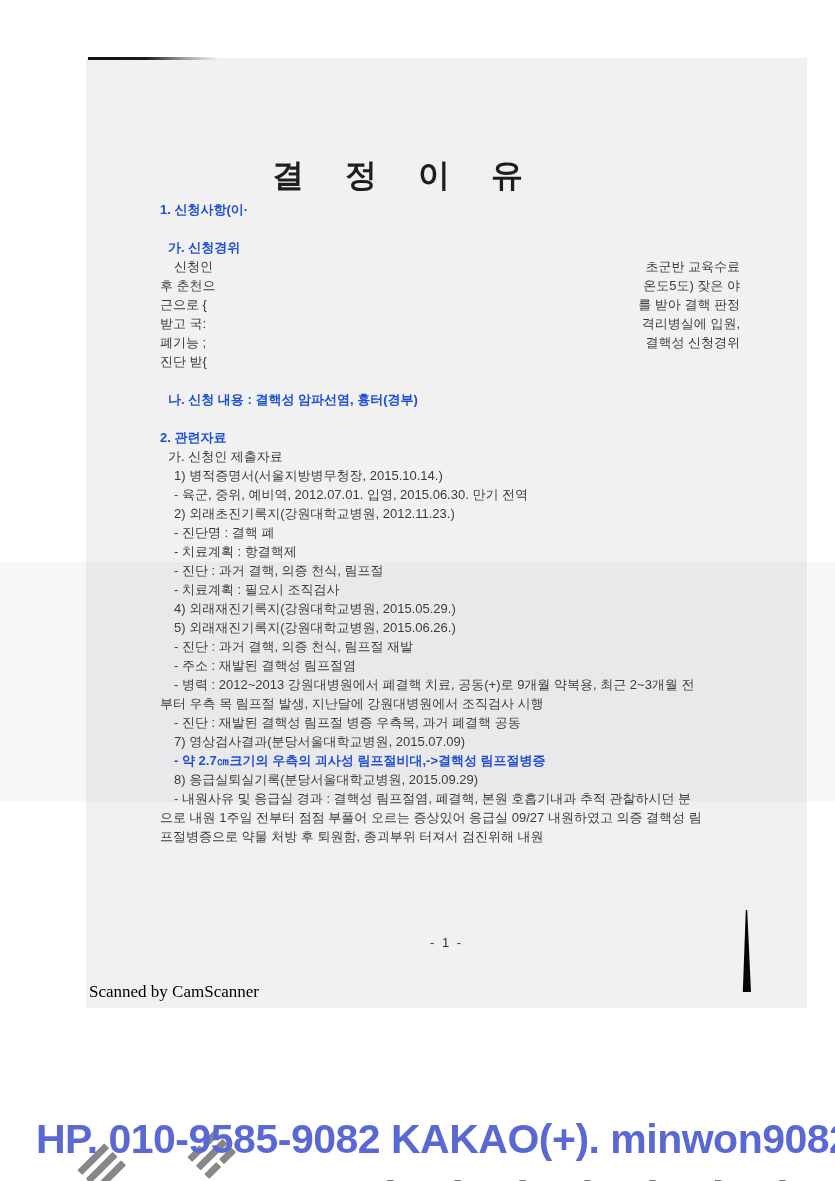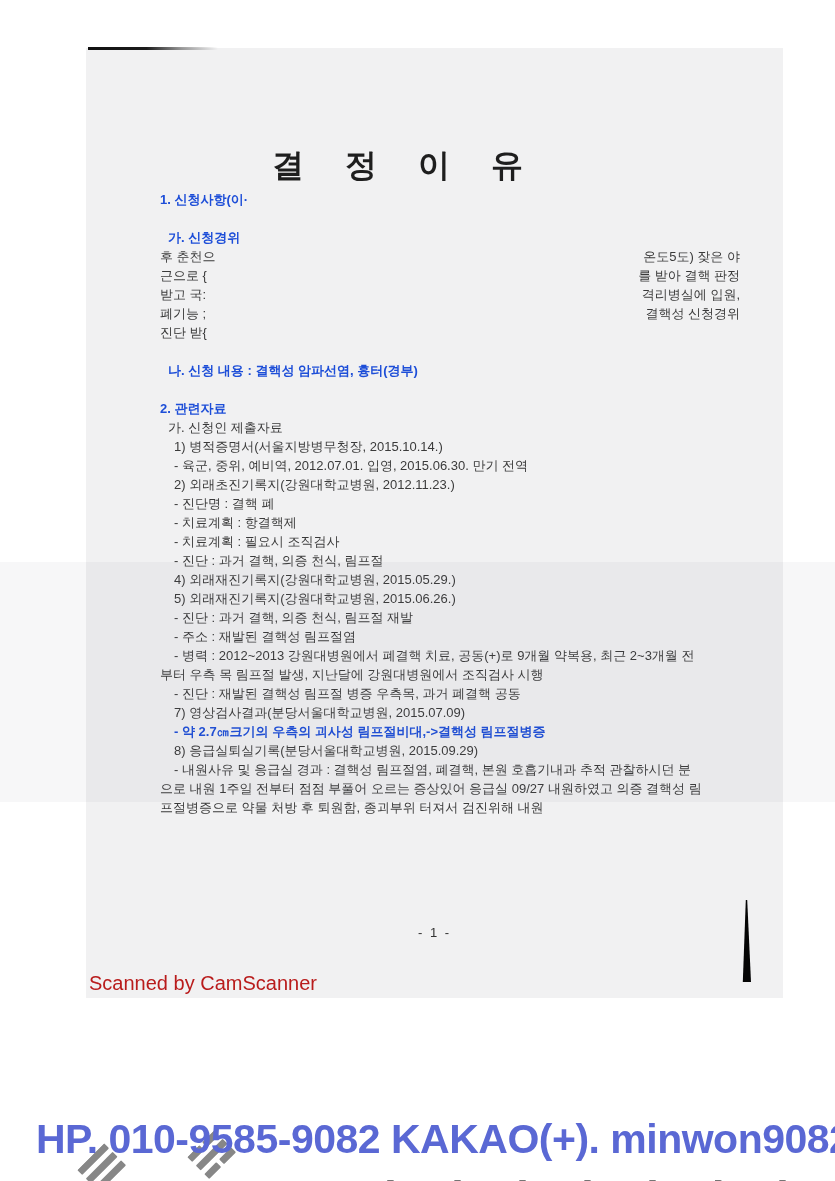--- a/index.html
+++ b/index.html
@@ -1,31 +1,31 @@
 <!DOCTYPE html>
 <html><head>
 <meta charset="utf-8">
 <style>
   html,body{margin:0;padding:0;}
   .canvas{position:relative;width:835px;height:1181px;background:#ffffff;overflow:hidden;
           font-family:"Liberation Sans",sans-serif;}
   
-  .page{position:absolute;left:86px;top:48px;width:697px;height:950px;background:#f1f1f2;}
+  .page{position:absolute;left:86px;top:58px;width:697px;height:950px;background:#f1f1f2;padding-left:24px;}
   .topline{position:absolute;left:2px;top:-1px;width:130px;height:3px;
            background:linear-gradient(to right,#101010 0%,#1c1c1c 45%,rgba(40,40,40,.45) 72%,rgba(80,80,80,0) 100%);}
   .doc-title{position:absolute;left:186px;top:96px;font-family:"Liberation Serif",serif;
              font-size:32px;font-weight:600;color:#1e1e1e;word-spacing:33px;white-space:nowrap;}
   .doc-body{position:absolute;left:74px;top:142px;width:580px;font-size:13px;line-height:19px;color:#3a3a3a;}
   .line{display:flex;justify-content:space-between;white-space:pre;height:19px;}
   .line.b{font-weight:700;color:#1d4ed8;}
   .line.i1{padding-left:8px;}
   .line.i2{padding-left:14px;}
   .line .rt{margin-left:auto;text-align:right;}
   .page-num{position:absolute;top:877px;left:0;width:100%;text-align:center;font-size:13px;color:#333;letter-spacing:2px;}
-  .scan-credit{position:absolute;top:924px;left:3px;font-size:20px;color:#b91c1c;}
+  .scan-credit{position:absolute;top:924px;left:3px;font-size:17px;color:#000000;font-family:Liberation Serif, serif;}
   .wedge{position:absolute;left:655px;top:852px;width:10px;height:82px;background:#050505;
          clip-path:polygon(48% 0,62% 0,100% 100%,18% 100%);}
   
   .wm-band{position:absolute;left:0;top:562px;width:835px;height:240px;background:rgba(105,105,125,0.055);pointer-events:none;}
   .wm-kr{position:absolute;left:276px;top:610px;font-size:64px;line-height:1.1;font-weight:700;
          color:rgba(98,98,98,0.88);letter-spacing:1px;white-space:nowrap;}
   .taegeuk{position:absolute;left:125px;top:618px;width:70px;height:70px;transform:rotate(-10deg);}
   .trigram{position:absolute;width:40px;height:32px;opacity:.82;}
   .tg-ul{left:82px;top:590px;transform:rotate(-45deg);}
   .tg-ur{left:192px;top:577px;transform:rotate(-45deg);}
@@ -38,37 +38,38 @@
 
 <div class="canvas">
 
   <div class="page">
     <div class="topline"></div>
     <div class="doc-title">결 정 이 유</div>
     <div class="doc-body" id="doc-lines">
         <div class="line i0 b"><span class="lt">1. 신청사항(이·</span></div>
         <div class="line i0"><span class="lt"></span></div>
         <div class="line i1 b"><span class="lt">가. 신청경위</span></div>
+        <div class="line i2"><span class="lt">신청인</span><span class="rt">초군반 교육수료</span></div>
         <div class="line i0"><span class="lt">후 춘천으</span><span class="rt">온도5도) 잦은 야</span></div>
         <div class="line i0"><span class="lt">근으로 {</span><span class="rt">를 받아 결핵 판정</span></div>
         <div class="line i0"><span class="lt">받고 국:</span><span class="rt">격리병실에 입원,</span></div>
         <div class="line i0"><span class="lt">폐기능 ;</span><span class="rt">결핵성 신청경위</span></div>
         <div class="line i0"><span class="lt">진단 받{</span></div>
         <div class="line i0"><span class="lt"></span></div>
         <div class="line i1 b"><span class="lt">나. 신청 내용 : 결핵성 암파선염, 흉터(경부)</span></div>
         <div class="line i0"><span class="lt"></span></div>
         <div class="line i0 b"><span class="lt">2. 관련자료</span></div>
         <div class="line i1"><span class="lt">가. 신청인 제출자료</span></div>
         <div class="line i2"><span class="lt">1) 병적증명서(서울지방병무청장, 2015.10.14.)</span></div>
         <div class="line i2"><span class="lt">- 육군, 중위, 예비역, 2012.07.01. 입영, 2015.06.30. 만기 전역</span></div>
         <div class="line i2"><span class="lt">2) 외래초진기록지(강원대학교병원, 2012.11.23.)</span></div>
         <div class="line i2"><span class="lt">- 진단명 : 결핵 폐</span></div>
         <div class="line i2"><span class="lt">- 치료계획 : 항결핵제</span></div>
+        <div class="line i2"><span class="lt">- 진단 : 과거 결핵, 의증 천식, 림프절</span></div>
         <div class="line i2"><span class="lt">- 치료계획 : 필요시 조직검사</span></div>
-        <div class="line i2"><span class="lt">- 진단 : 과거 결핵, 의증 천식, 림프절</span></div>
         <div class="line i2"><span class="lt">4) 외래재진기록지(강원대학교병원, 2015.05.29.)</span></div>
         <div class="line i2"><span class="lt">5) 외래재진기록지(강원대학교병원, 2015.06.26.)</span></div>
         <div class="line i2"><span class="lt">- 진단 : 과거 결핵, 의증 천식, 림프절 재발</span></div>
         <div class="line i2"><span class="lt">- 주소 : 재발된 결핵성 림프절염</span></div>
         <div class="line i2"><span class="lt">- 병력 : 2012~2013 강원대병원에서 폐결핵 치료, 공동(+)로 9개월 약복용, 최근 2~3개월 전</span></div>
         <div class="line i0"><span class="lt">부터 우측 목 림프절 발생, 지난달에 강원대병원에서 조직검사 시행</span></div>
         <div class="line i2"><span class="lt">- 진단 : 재발된 결핵성 림프절 병증 우측목, 과거 폐결핵 공동</span></div>
         <div class="line i2"><span class="lt">7) 영상검사결과(분당서울대학교병원, 2015.07.09)</span></div>
         <div class="line i2 b"><span class="lt">- 약 2.7㎝크기의 우측의 괴사성 림프절비대,-&gt;결핵성 림프절병증</span></div>
         <div class="line i2"><span class="lt">8) 응급실퇴실기록(분당서울대학교병원, 2015.09.29)</span></div>

